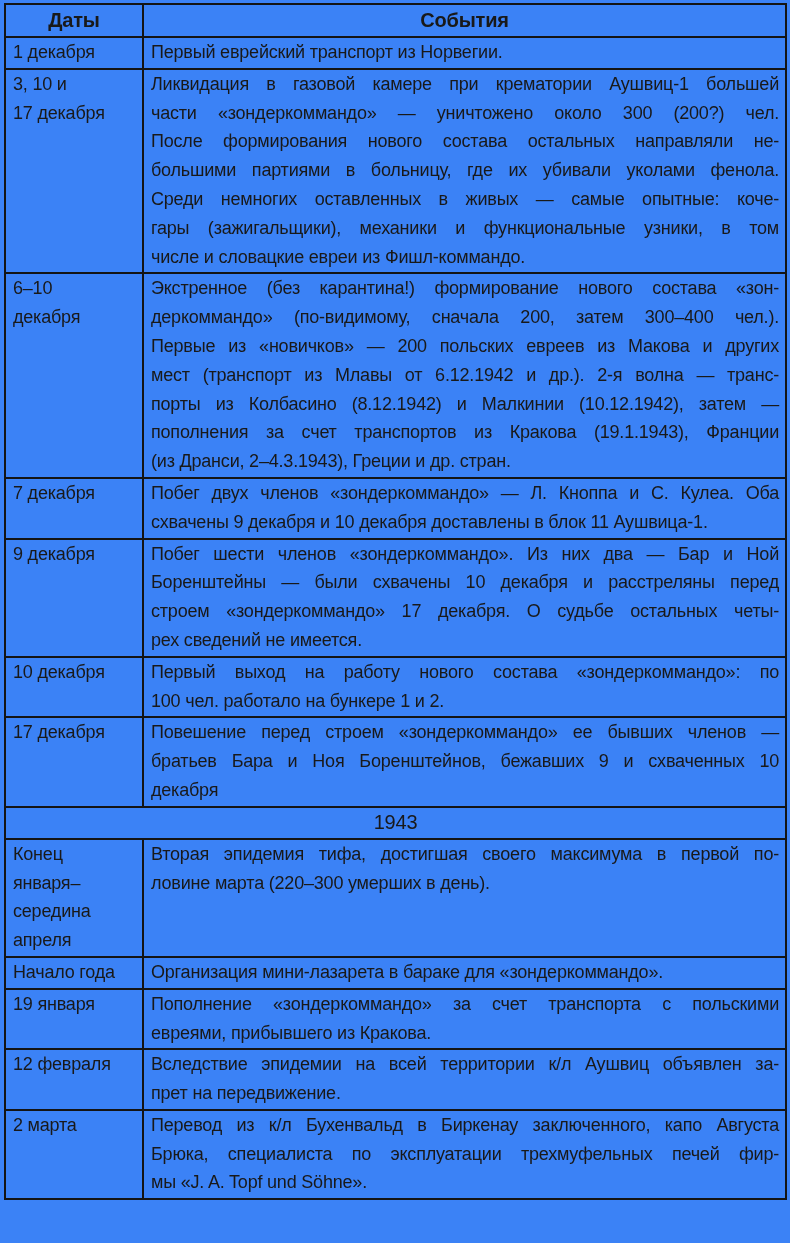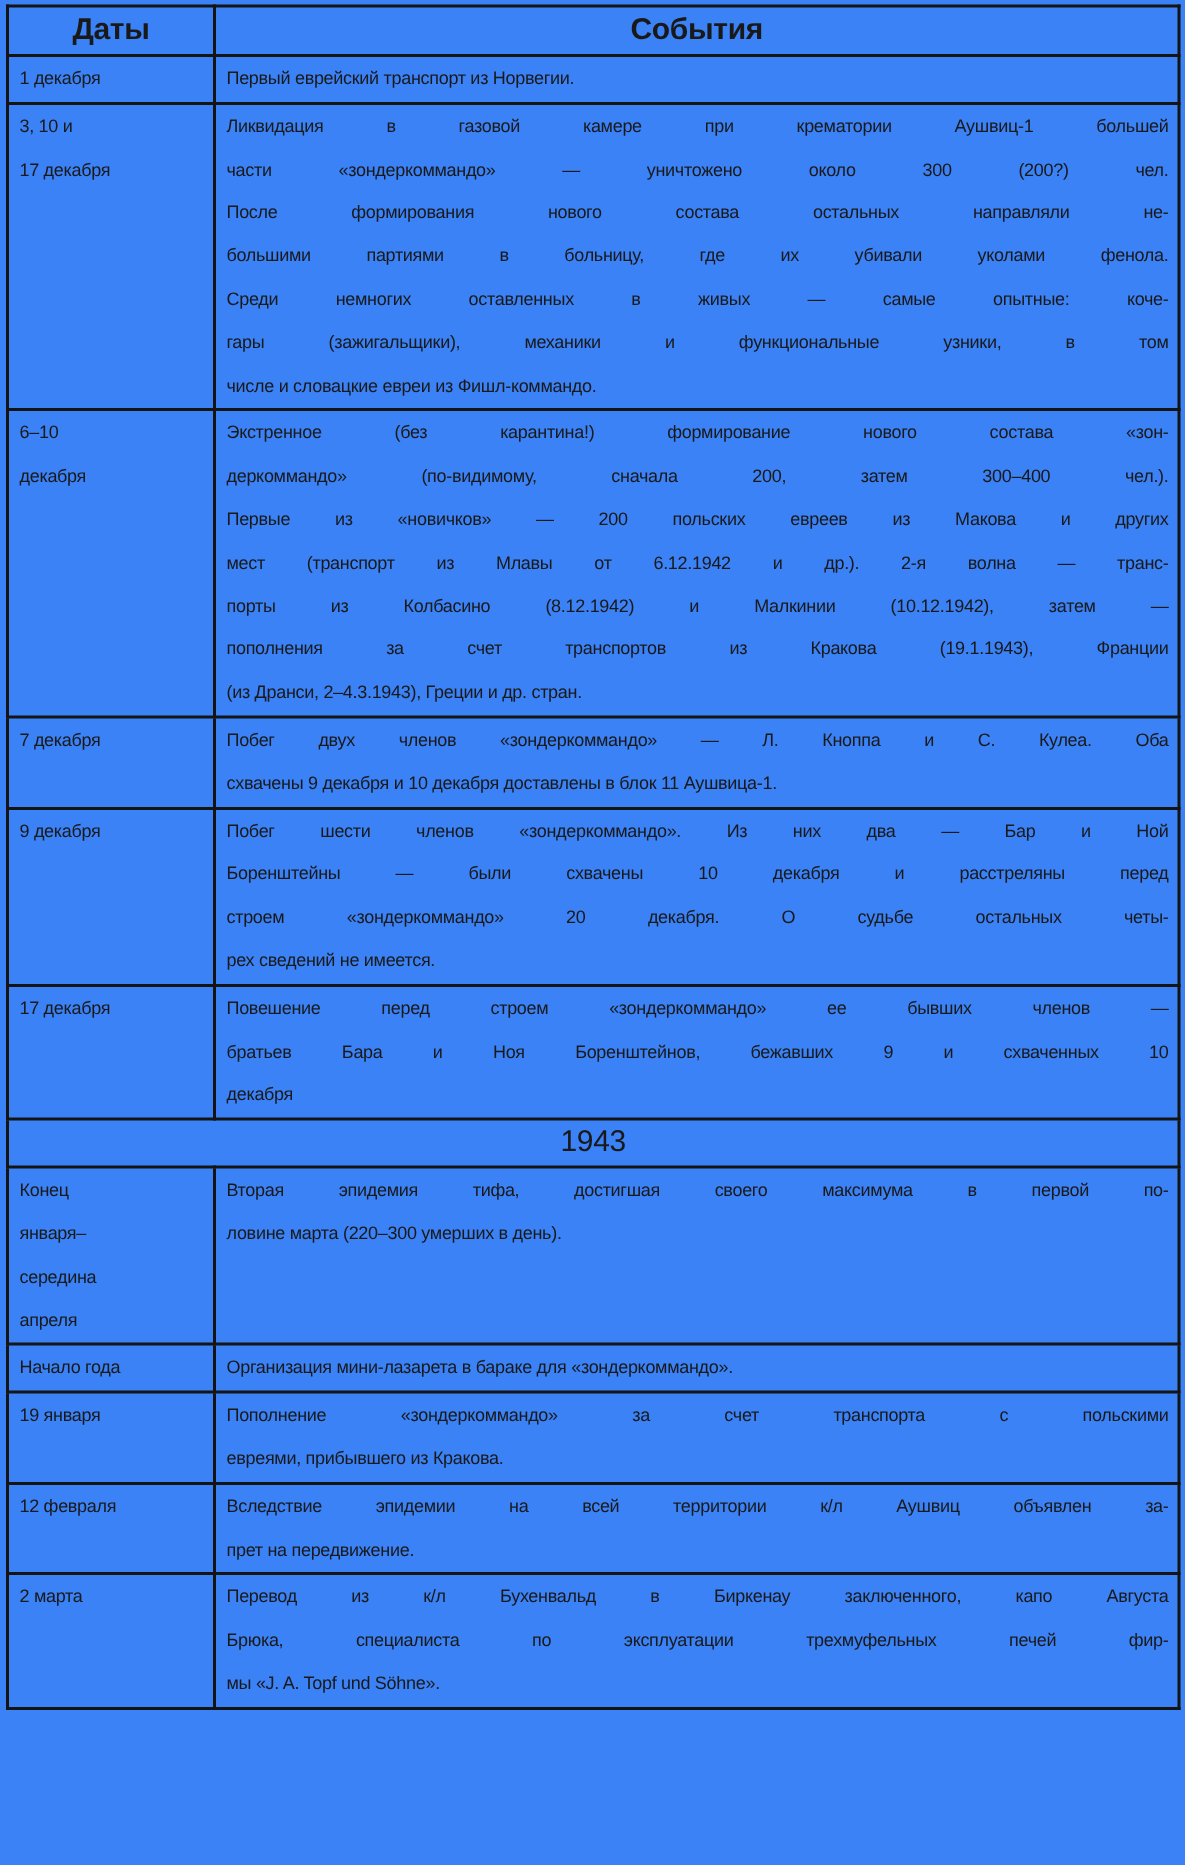--- a/index.html
+++ b/index.html
@@ -31,21 +31,21 @@
   }
   th {
     font-size: 20px;
     font-weight: bold;
     text-align: center;
     padding: 2px 2px 3px 2px;
     line-height: 26px;
     letter-spacing: -0.2px;
   }
   td {
-    font-size: 12px;
+    font-size: 18px;
     line-height: 28.8px;
     letter-spacing: -0.2px;
     padding: 0 6px 1px 7px;
   }
   td.date-cell { padding: 0 4px 1px 7px; }
   
   td.event-cell .line {
     text-align: justify;
     text-align-last: justify;
   }
@@ -128,22 +128,31 @@
             <div class="line line-last">схвачены 9 декабря и 10 декабря доставлены в блок 11 Аушвица-1.</div>
           </td>
       </tr>
       <tr>
         <td class="date-cell">
             <div class="line line-last">9 декабря</div>
           </td>
         <td class="event-cell">
             <div class="line">Побег шести членов «зондеркоммандо». Из них два — Бар и Ной</div>
             <div class="line">Боренштейны — были схвачены 10 декабря и расстреляны перед</div>
-            <div class="line">строем «зондеркоммандо» 20 декабря. О судьбе остальных четы-</div>
+            <div class="line">строем «зондеркоммандо» 17 декабря. О судьбе остальных четы-</div>
             <div class="line line-last">рех сведений не имеется.</div>
+          </td>
+      </tr>
+      <tr>
+        <td class="date-cell">
+            <div class="line line-last">10 декабря</div>
+          </td>
+        <td class="event-cell">
+            <div class="line">Первый выход на работу нового состава «зондеркоммандо»: по</div>
+            <div class="line line-last">100 чел. работало на бункере 1 и 2.</div>
           </td>
       </tr>
       <tr>
         <td class="date-cell">
             <div class="line line-last">17 декабря</div>
           </td>
         <td class="event-cell">
             <div class="line">Повешение перед строем «зондеркоммандо» ее бывших членов —</div>
             <div class="line">братьев Бара и Ноя Боренштейнов, бежавших 9 и схваченных 10</div>
             <div class="line line-last">декабря</div>

